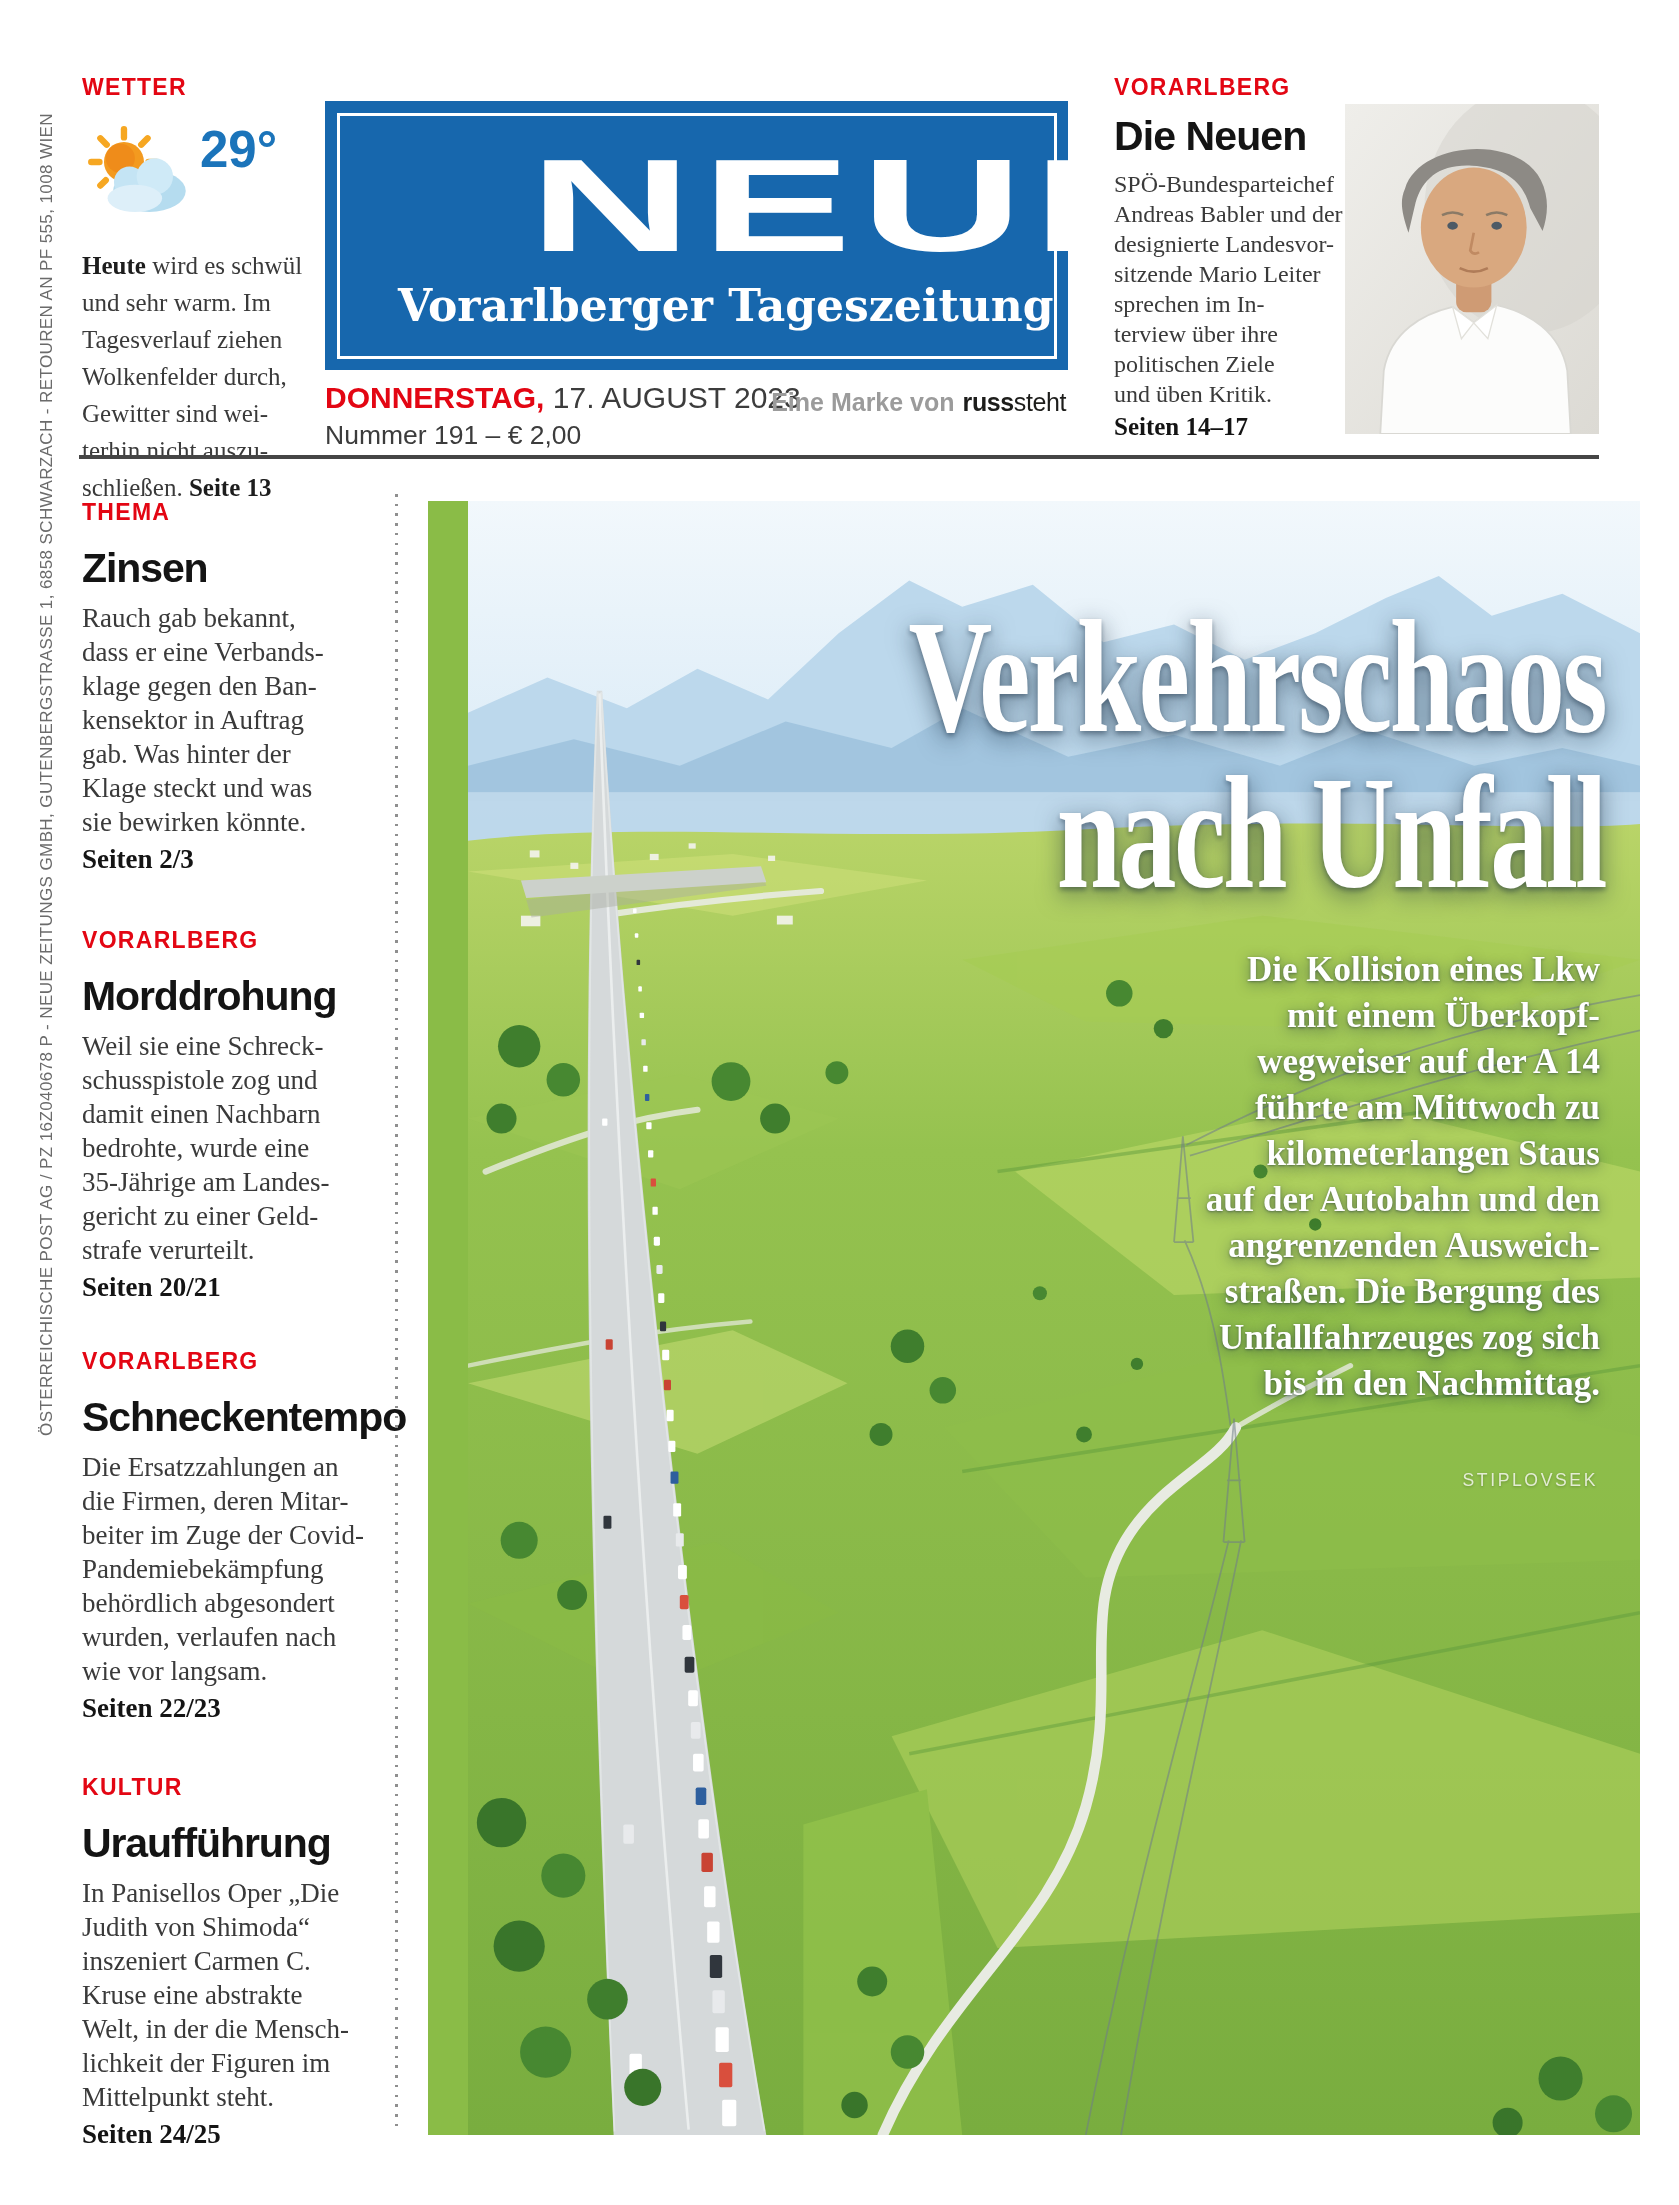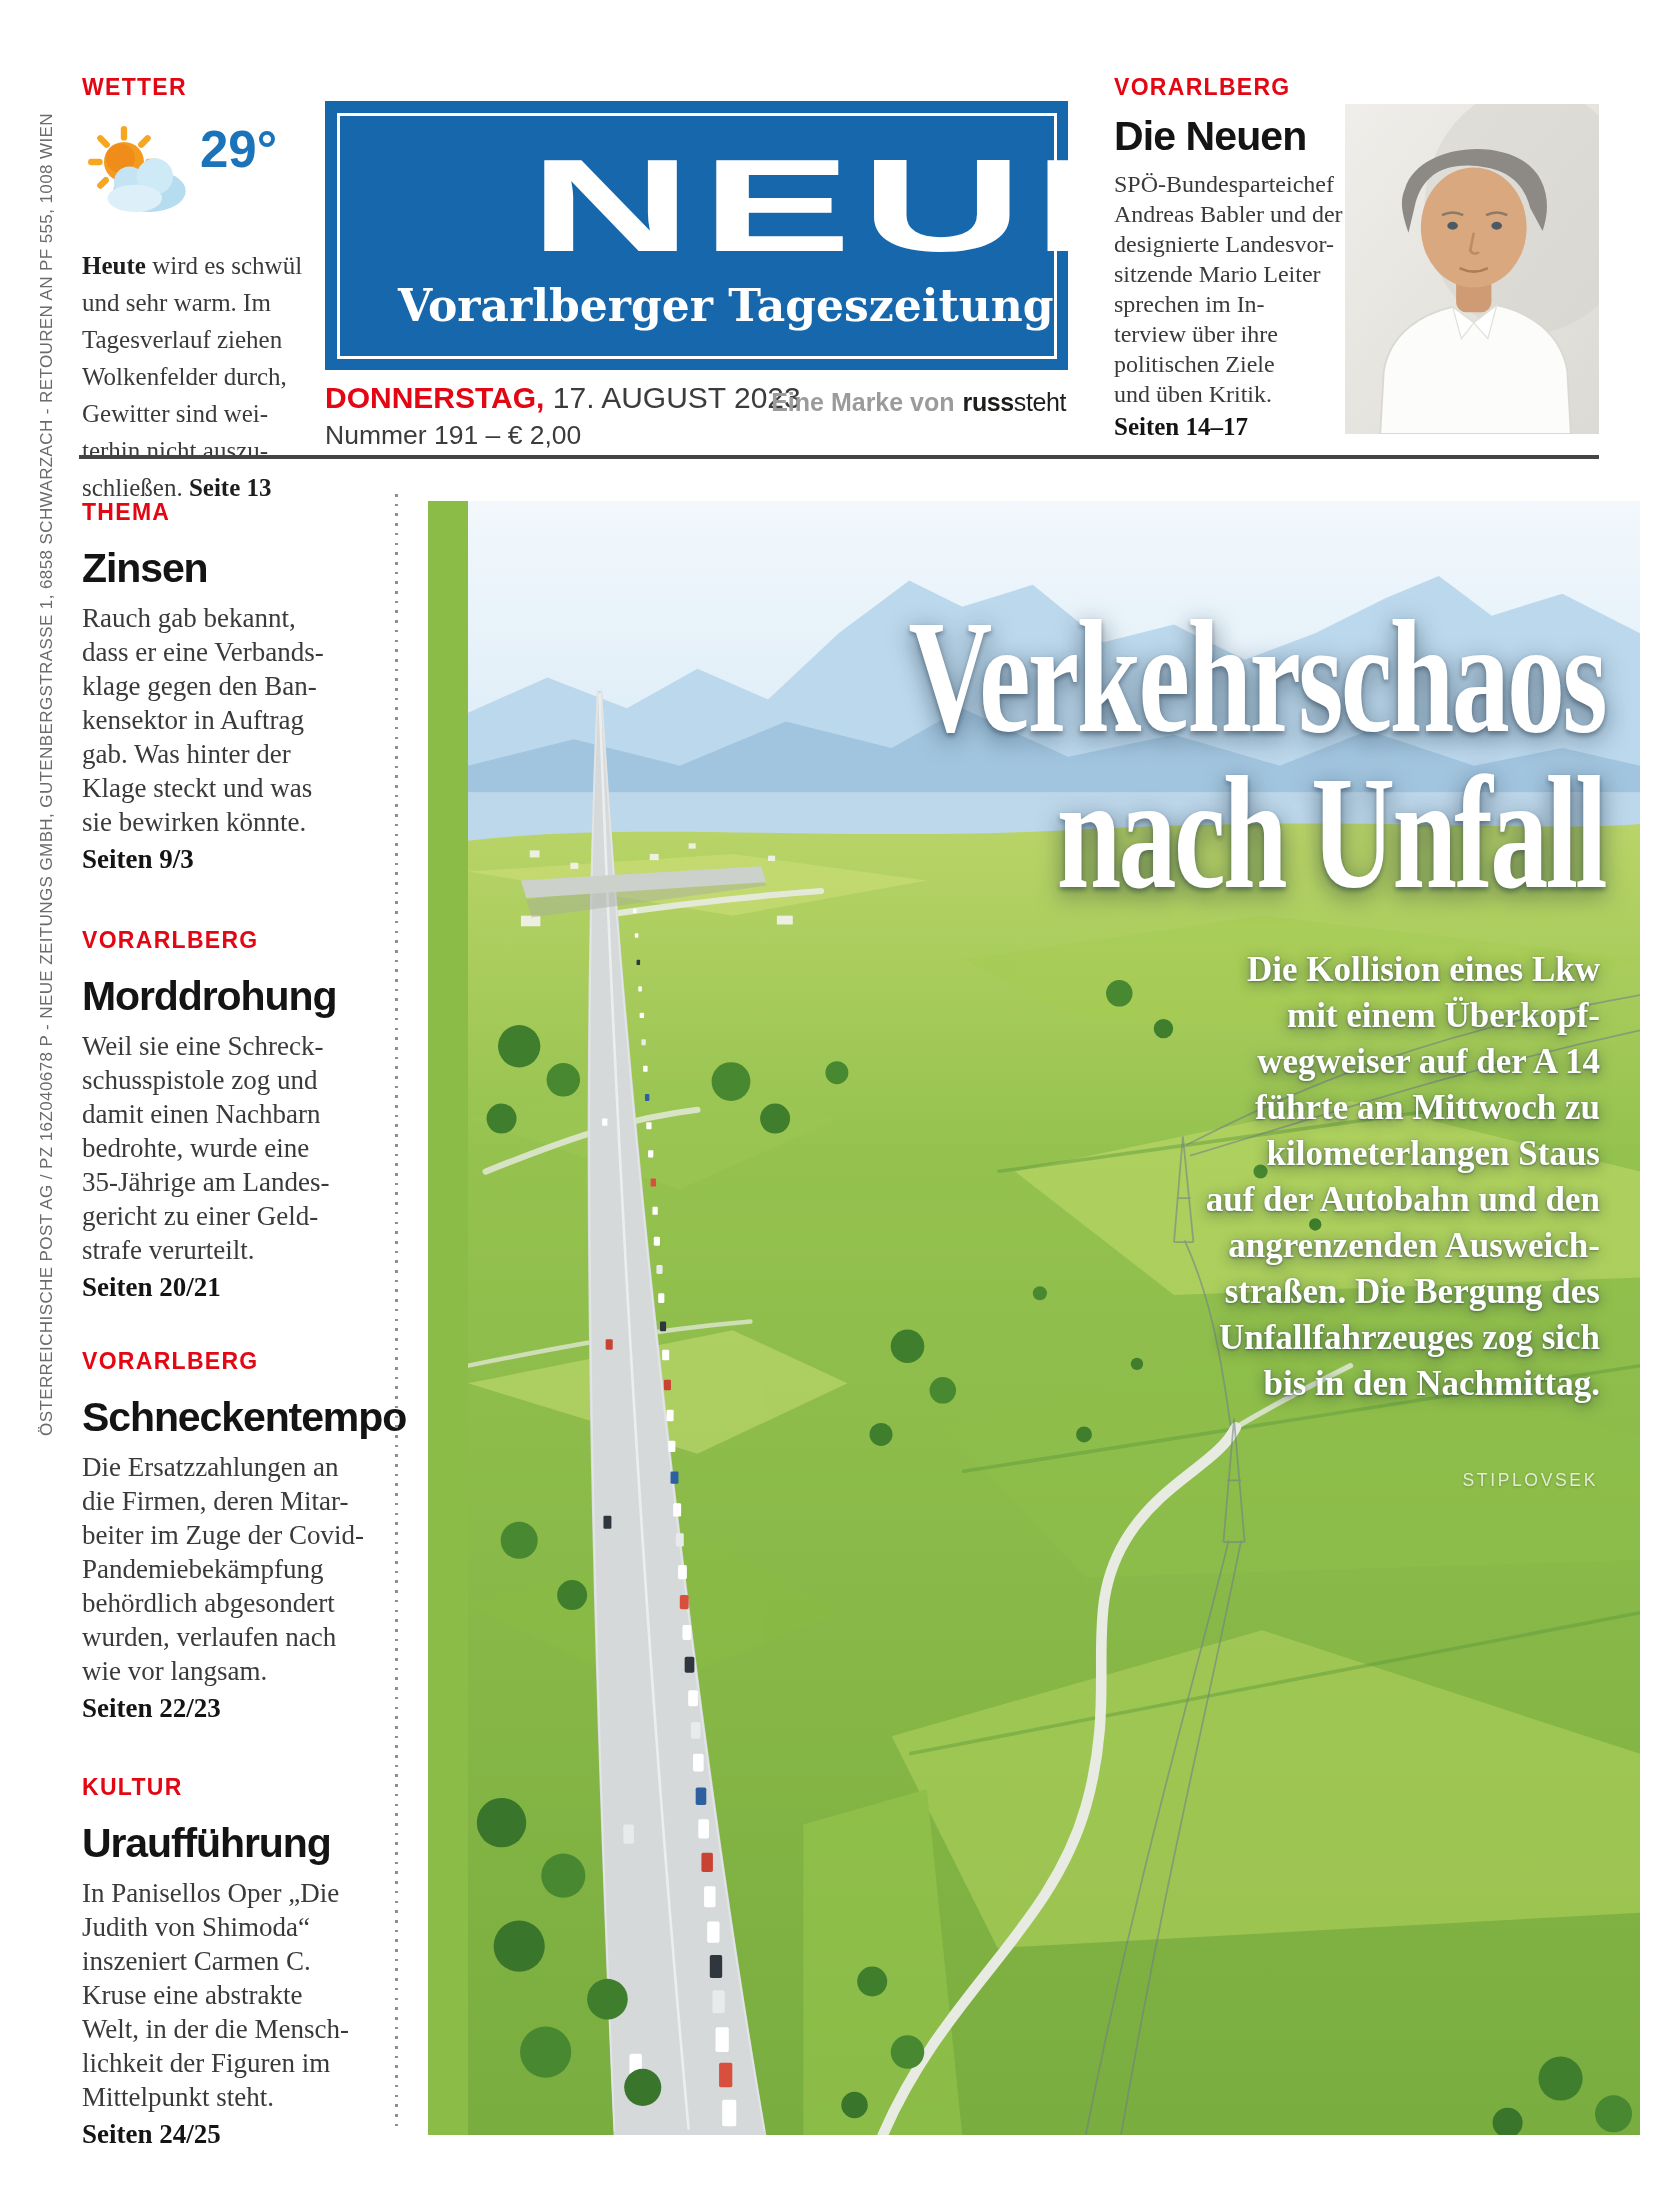--- a/index.html
+++ b/index.html
@@ -149,21 +149,21 @@
     <path d="M146,146 L142,166 Q146,172 152,168" stroke="#c08a62" stroke-width="3" fill="none"></path>
     <path d="M130,186 Q146,194 162,186" stroke="#b07c58" stroke-width="3" fill="none"></path>
   </svg>
 
   <div class="header-rule"></div>
 
   <section class="section s0">
     <span class="kicker">THEMA</span>
     <h2 class="sec-title">Zinsen</h2>
     <p class="sec-body">Rauch gab bekannt,<br>dass er eine Verbands-<br>klage gegen den Ban-<br>kensektor in Auftrag<br>gab. Was hinter der<br>Klage steckt und was<br>sie bewirken könnte.</p>
-    <div class="sec-pageref">Seiten 9/3</div>
+    <div class="sec-pageref">Seiten 2/3</div>
   </section>
   <section class="section s1">
     <span class="kicker">VORARLBERG</span>
     <h2 class="sec-title">Morddrohung</h2>
     <p class="sec-body">Weil sie eine Schreck-<br>schusspistole zog und<br>damit einen Nachbarn<br>bedrohte, wurde eine<br>35-Jährige am Landes-<br>gericht zu einer Geld-<br>strafe verurteilt.</p>
     <div class="sec-pageref">Seiten 20/21</div>
   </section>
   <section class="section s2">
     <span class="kicker">VORARLBERG</span>
     <h2 class="sec-title">Schneckentempo</h2>

